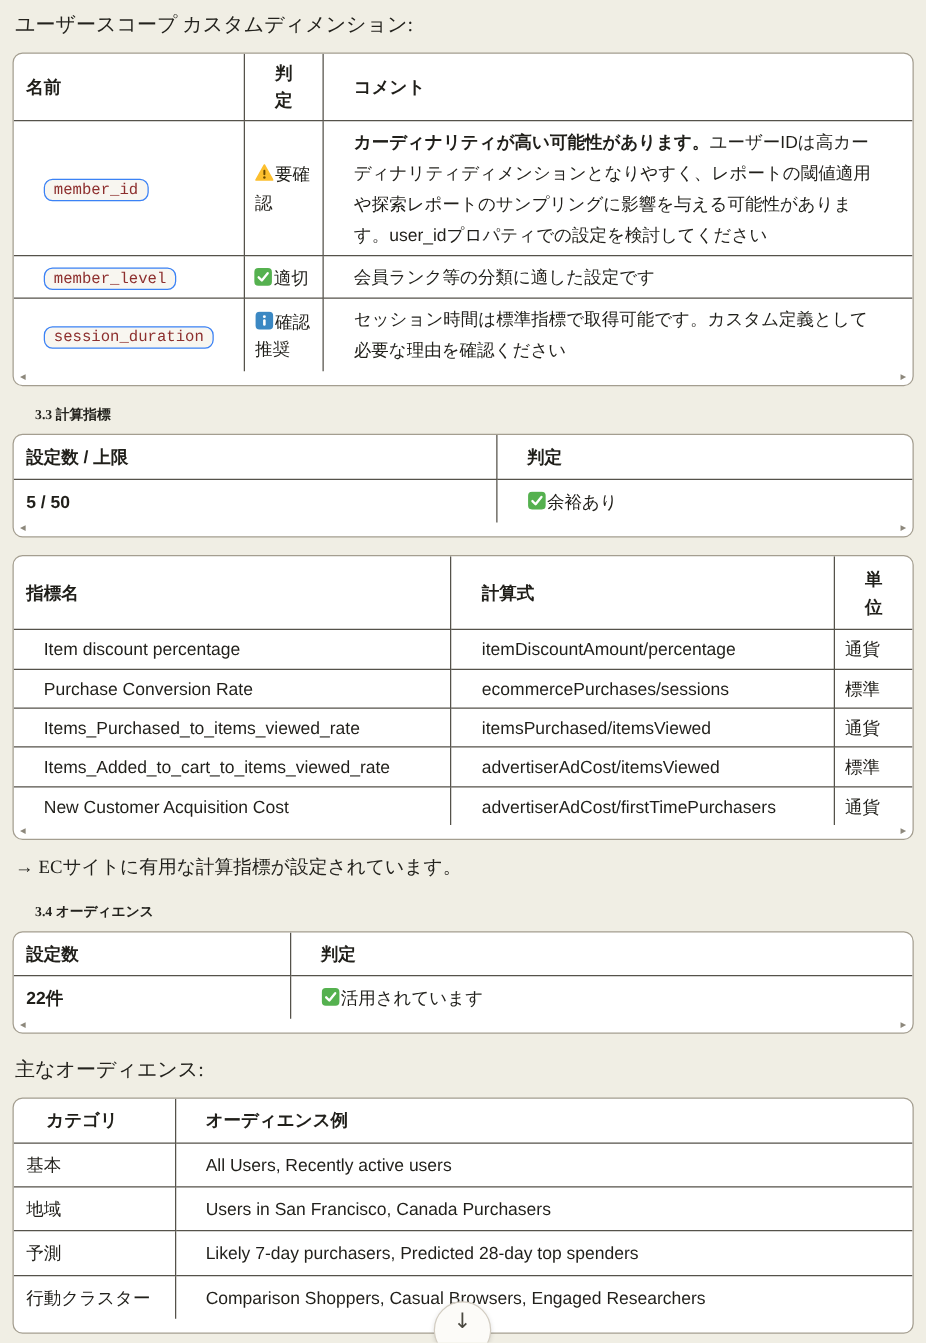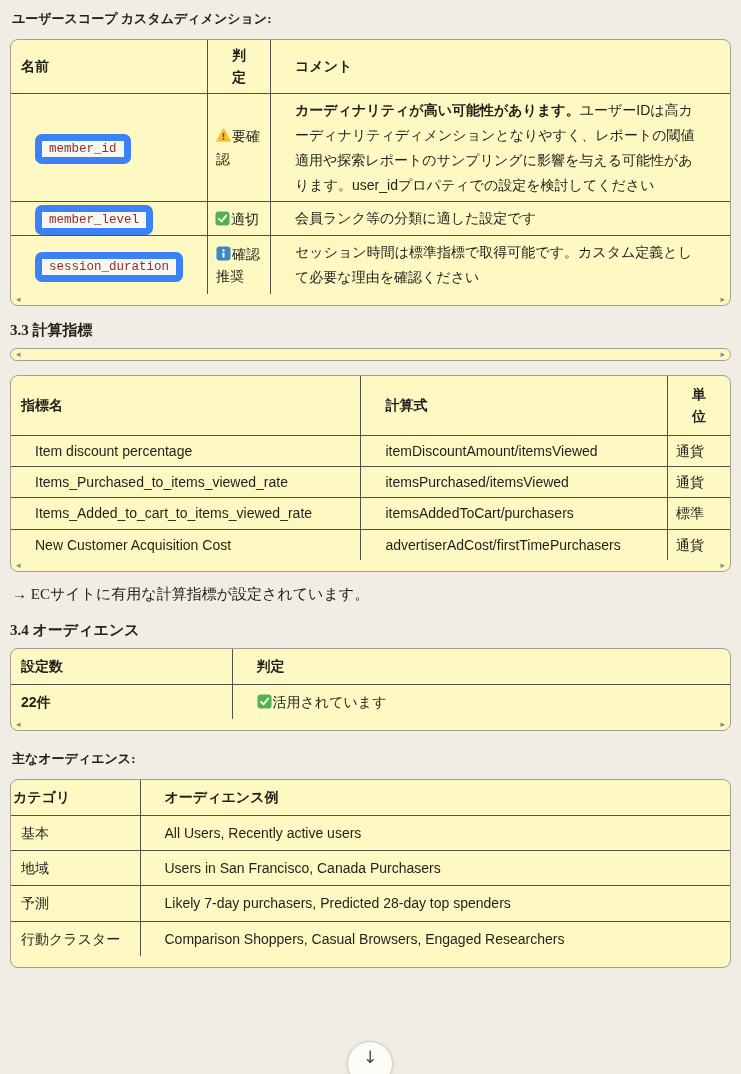--- a/index.html
+++ b/index.html
@@ -3,41 +3,41 @@
 <meta charset="utf-8">
 <style>
   * { box-sizing: border-box; margin: 0; padding: 0; }
   html,body { width:741px; height:1074px; }
   body {
     position:relative; overflow:hidden;
     background:#f0eee4; color:#23221d;
     padding:8px 10px 0 10px;
     font-family:"Liberation Serif","DejaVu Serif",serif;
   }
-  .md-heading { font-size:13px; font-weight:700; margin:2px 0 11px 2px; }
-  .md-h3 { font-size:15px; font-weight:700; margin:15px 0 8px 0; }
+  .md-heading { font-size:16px; font-weight:400; margin:2px 0 11px 2px; }
+  .md-h3 { font-size:11px; font-weight:700; margin:15px 0 8px 18px; }
   .md-p { font-size:15px; margin:11px 0 12px 2px; line-height:1.55; }
   .tablewrap {
-    border:1px solid #a49e90; border-radius:8px; background:#fef9c3;
+    border:1px solid #a49e90; border-radius:8px; background:#ffffff;
     margin:0 0 4px 0; position:relative; padding-bottom:11px; overflow:hidden;
   }
   table { width:100%; border-collapse:collapse;
     font-family:"Liberation Sans","DejaVu Sans",sans-serif;
     font-size:14px; color:#201f1a; }
   th,td { border-right:1px solid #55524a; border-bottom:1px solid #55524a;
     padding:4px 24px; text-align:left; vertical-align:middle; line-height:1.6; }
   th { font-weight:700; }
   th:last-child, td:last-child { border-right:none; }
   tr:last-child td { border-bottom:none; }
   .dim-comment { line-height:1.78; }
   .b { font-weight:700; }
   .code-chip {
     font-family:"Liberation Mono","DejaVu Sans Mono",monospace;
     font-size:12.5px; color:#8d2f2e; background:#f8f6f0;
-    border:7px solid #3b82f6; border-radius:7px; padding:1px 7px;
+    border:1px solid #3b82f6; border-radius:7px; padding:1px 7px;
     white-space:nowrap;
   }
   .icon { display:inline-block; width:15px; height:15px; vertical-align:-2px; margin-right:1px; }
   .scroll-strip {
     position:absolute; bottom:0; left:2px; right:2px; height:11px;
     display:flex; justify-content:space-between; align-items:center;
     color:#8d887c; font-size:9px; line-height:9px; padding:0 3px;
     font-family:"DejaVu Sans",sans-serif;
   }
   .scroll-down-btn {
@@ -111,20 +111,38 @@
     </table>
   <div class="scroll-strip">
       <span>◂</span>
       <span>▸</span>
     </div>
 </div>
 
 <p class="md-h3">3.3 計算指標</p>
 
 <div class="tablewrap">
+  <table>
+    <colgroup>
+        <col style="width:386px">
+        <col>
+      </colgroup>
+    <tbody>
+        <tr>
+      <th style="padding:6px 10px">設定数 / 上限</th>
+      <th>判定</th>
+    </tr>
+    <tr>
+      <td class="b" style="padding:6px 10px">5 / 50</td>
+      <td><svg class="icon" viewBox="0 0 16 16">
+              <use href="#def-check"></use>
+            </svg><span>余裕あり</span></td>
+    </tr>
+  </tbody>
+    </table>
   <div class="scroll-strip">
       <span>◂</span>
       <span>▸</span>
     </div>
 </div>
 
 <div style="height:10px"></div>
 
 <div class="tablewrap">
   <table>
@@ -134,31 +152,36 @@
         <col>
       </colgroup>
     <tbody>
         <tr>
       <th style="padding:18px 10px">指標名</th>
       <th>計算式</th>
       <th style="padding:6px 24px">単位</th>
     </tr>
     <tr>
       <td>Item discount percentage</td>
-      <td>itemDiscountAmount/itemsViewed</td>
+      <td>itemDiscountAmount/percentage</td>
       <td style="padding:4px 8px">通貨</td>
+    </tr>
+    <tr>
+      <td>Purchase Conversion Rate</td>
+      <td>ecommercePurchases/sessions</td>
+      <td style="padding:4px 8px">標準</td>
     </tr>
     <tr>
       <td>Items_Purchased_to_items_viewed_rate</td>
       <td>itemsPurchased/itemsViewed</td>
       <td style="padding:4px 8px">通貨</td>
     </tr>
     <tr>
       <td>Items_Added_to_cart_to_items_viewed_rate</td>
-      <td>itemsAddedToCart/purchasers</td>
+      <td>advertiserAdCost/itemsViewed</td>
       <td style="padding:4px 8px">標準</td>
     </tr>
     <tr>
       <td>New Customer Acquisition Cost</td>
       <td>advertiserAdCost/firstTimePurchasers</td>
       <td style="padding:4px 8px">通貨</td>
     </tr>
   </tbody>
     </table>
   <div class="scroll-strip">
@@ -199,21 +222,21 @@
 <p class="md-heading" style="margin-top:19px">主なオーディエンス:</p>
 
 <div class="tablewrap">
   <table>
     <colgroup>
         <col style="width:129px">
         <col>
       </colgroup>
     <tbody>
         <tr>
-      <th style="padding:6px 2px">カテゴリ</th>
+      <th style="padding:6px 26px">カテゴリ</th>
       <th>オーディエンス例</th>
     </tr>
     <tr>
       <td style="padding:6px 10px">基本</td>
       <td>All Users, Recently active users</td>
     </tr>
     <tr>
       <td style="padding:6px 10px">地域</td>
       <td>Users in San Francisco, Canada Purchasers</td>
     </tr>

